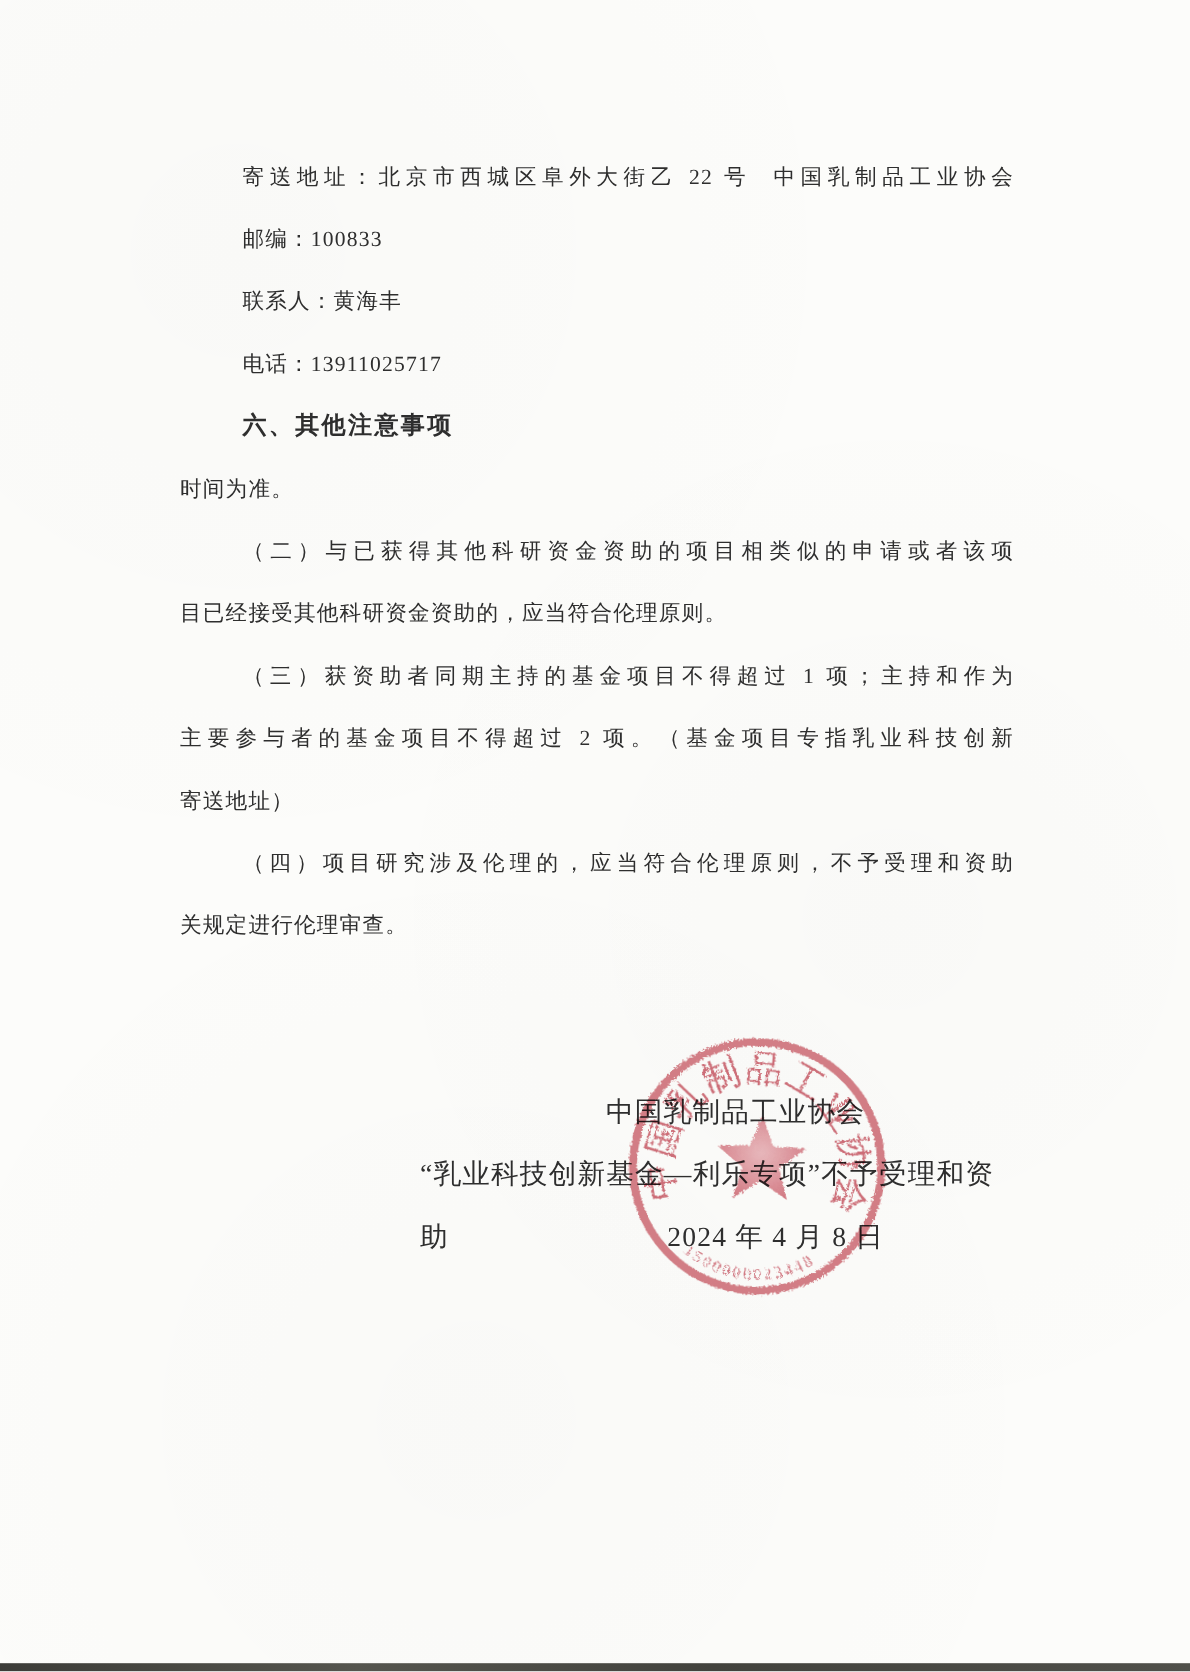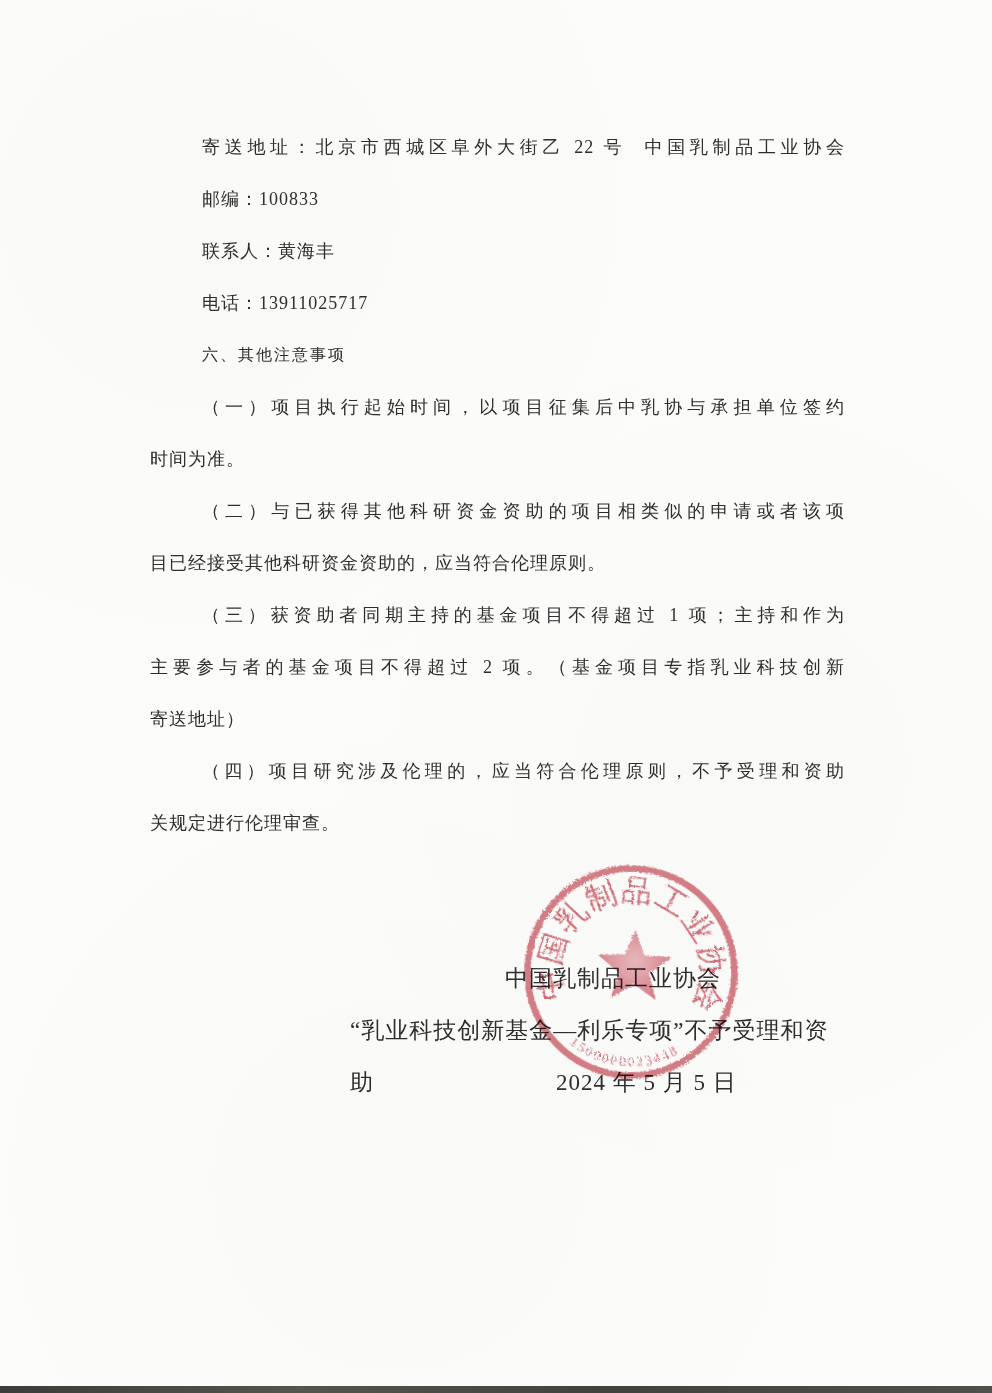--- a/index.html
+++ b/index.html
@@ -35,21 +35,21 @@
     font-size:18px;
     letter-spacing:1px;
     white-space:pre-wrap;
   }
   .ln.indent{padding-left:52px;}
   .ln.justify{
     text-align:justify;
     text-align-last:justify;
     text-justify:inter-character;
   }
-  .ln.bold{font-weight:normal;font-size:16px;letter-spacing:2px;}
+  .ln.bold{font-weight:bold;font-size:20px;letter-spacing:2px;}
   .ln.empty{height:52px;}
   .sig{font-size:23px;letter-spacing:1px;}
   .sig.org{padding-left:355px;}
   .sig.office{padding-left:200px;}
   .sig.date{padding-left:406px;}
   
   .seal{
     position:absolute;
     left:494px;top:835px;
     width:274px;height:274px;
@@ -70,34 +70,33 @@
 <body>
 
 <div class="page">
 
   <div class="body-text">
     <div class="ln indent justify">寄送地址：北京市西城区阜外大街乙 22 号  中国乳制品工业协会</div>
     <div class="ln indent">邮编：100833</div>
     <div class="ln indent">联系人：黄海丰</div>
     <div class="ln indent">电话：13911025717</div>
     <div class="ln indent bold">六、其他注意事项</div>
-    <div class="ln indent justify">（一）项目执行起始时间，以项目征集后中乳协与承担单位签约</div>
     <div class="ln">时间为准。</div>
     <div class="ln indent justify">（二）与已获得其他科研资金资助的项目相类似的申请或者该项</div>
     <div class="ln">目已经接受其他科研资金资助的，应当符合伦理原则。</div>
     <div class="ln indent justify">（三）获资助者同期主持的基金项目不得超过 1 项；主持和作为</div>
     <div class="ln justify">主要参与者的基金项目不得超过 2 项。（基金项目专指乳业科技创新</div>
     <div class="ln">寄送地址）</div>
     <div class="ln indent justify">（四）项目研究涉及伦理的，应当符合伦理原则，不予受理和资助</div>
     <div class="ln">关规定进行伦理审查。</div>
     <div class="ln empty"></div>
     <div class="ln empty"></div>
     <div class="ln sig org">中国乳制品工业协会</div>
     <div class="ln sig office">“乳业科技创新基金—利乐专项”不予受理和资助</div>
-    <div class="ln sig date">2024 年 5 月 5 日</div>
+    <div class="ln sig date">2024 年 4 月 8 日</div>
   </div>
 
   <svg class="seal" viewBox="0 0 270 270" xmlns="http://www.w3.org/2000/svg">
     <defs>
       <filter id="rough" x="-10%" y="-10%" width="120%" height="120%">
         <feTurbulence type="fractalNoise" baseFrequency="0.55" numOctaves="2" result="n"></feTurbulence>
         <feDisplacementMap in="SourceGraphic" in2="n" scale="4"></feDisplacementMap>
       </filter>
       <radialGradient id="starfill" cx="50%" cy="45%" r="60%">
         <stop offset="0%" stop-color="rgba(219,120,130,0.55)"></stop>

